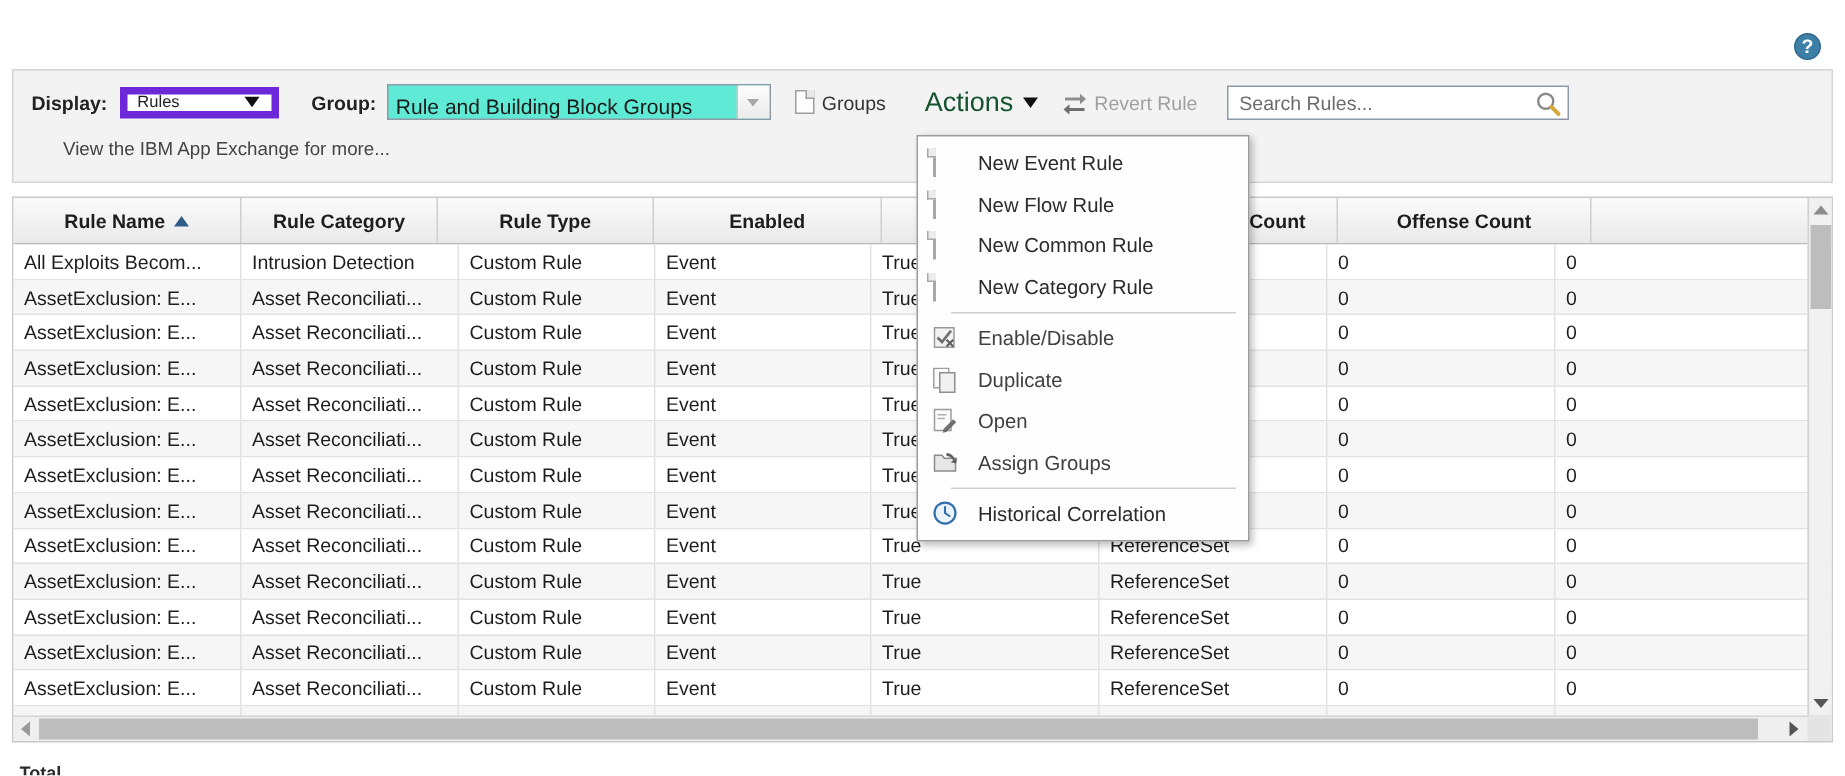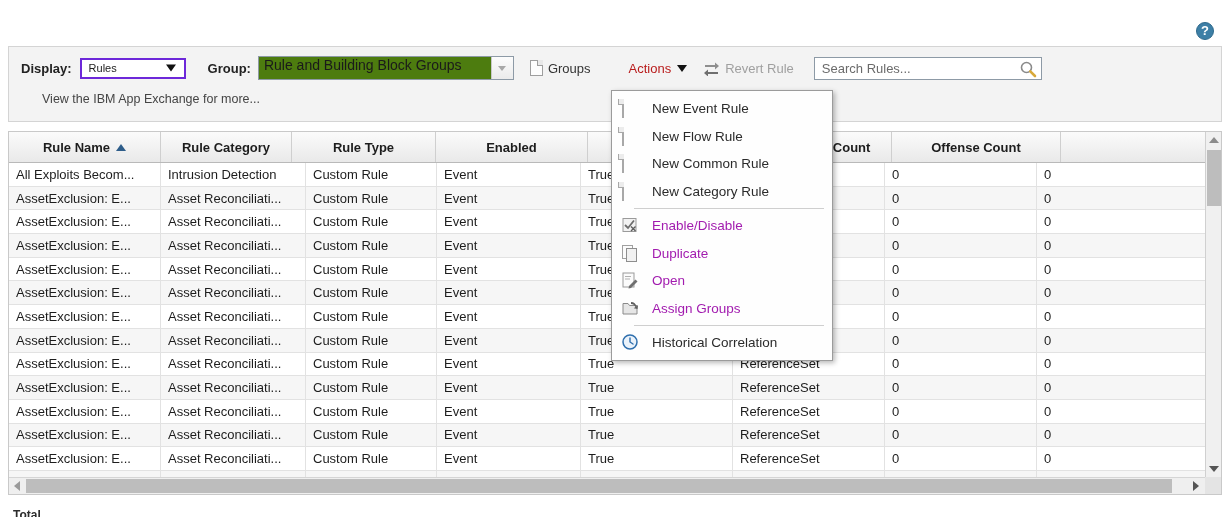--- a/index.html
+++ b/index.html
@@ -47,44 +47,44 @@
   }
   .lbl {
     font-size: 13px; font-weight: bold; color: #222;
     white-space: nowrap;
   }
   .display-label { margin-left: 12px; }
   .select-box {
     margin-left: 8px;
     width: 106px; height: 21px;
     background: #fff;
-    border: 2px solid #6d28d9;
+    border: 5px solid #6d28d9;
     position: relative;
     display: flex; align-items: center;
     cursor: pointer;
   }
   .select-box .sel-text {
     font-size: 11px; color: #222;
     padding-left: 7px;
   }
   .select-box .caret {
     position: absolute; right: 8px; top: 50%;
     transform: translateY(-50%);
     width: 0; height: 0;
     border-left: 5px solid transparent;
     border-right: 5px solid transparent;
     border-top: 7px solid #111;
   }
   .group-label { margin-left: 22px; }
   .group-input {
     margin-left: 7px;
     width: 256px; height: 24px;
-    background: #4d7c0f;
+    background: #5eead4;
     border: 1px solid #8d9aa6;
-    display: flex; align-items: flex-start;
+    display: flex; align-items: flex-end;
     position: relative;
   }
   .group-input .gi-text {
     font-size: 14px; color: #1a1a1a;
     padding-left: 5px;
     white-space: nowrap;
   }
   .group-input .gi-btn {
     position: absolute; right: 0; top: 0; bottom: 0;
     width: 22px;
@@ -122,21 +122,21 @@
   }
   .ico-doc::after {
     content: ""; position: absolute; right: -1px; top: -1px;
     width: 5px; height: 5px;
     background: #e8e8e8;
     border-left: 1px solid #9e9e9e;
     border-bottom: 1px solid #9e9e9e;
   }
 
   .actions-item { margin-left: 22px; }
-  .actions-item .tb-text { margin-left: 16px; font-size: 13px; color: #b91c1c; }
+  .actions-item .tb-text { margin-left: 4px; font-size: 18px; color: #14532d; }
   .actions-caret {
     width: 0; height: 0; margin-left: 6px;
     border-left: 5px solid transparent;
     border-right: 5px solid transparent;
     border-top: 7px solid #111;
   }
 
   .ico-revert { width: 17px; height: 15px; flex: none; position: relative; }
 
   .search-wrap {
@@ -311,21 +311,21 @@
   .menu-item {
     display: flex; align-items: center;
     height: 27.5px;
     padding-left: 10px;
     cursor: pointer;
   }
   .menu-item .mi-label {
     font-size: 13.5px; color: #2b2b2b;
     margin-left: 14px; white-space: nowrap;
   }
-  .menu-item.dim .mi-label { color: #a21caf; }
+  .menu-item.dim .mi-label { color: #404040; }
   .menu-sep {
     height: 1px; background: #cfcfcf;
     margin: 3px 8px 3px 22px;
   }
   .mi-ico { width: 16px; height: 17px; flex: none; position: relative; }
 
   
   .mico-page {
     width: 13px; height: 16px; background: #fdfdfd;
     border: 1px solid #a8a8a8; position: relative;

